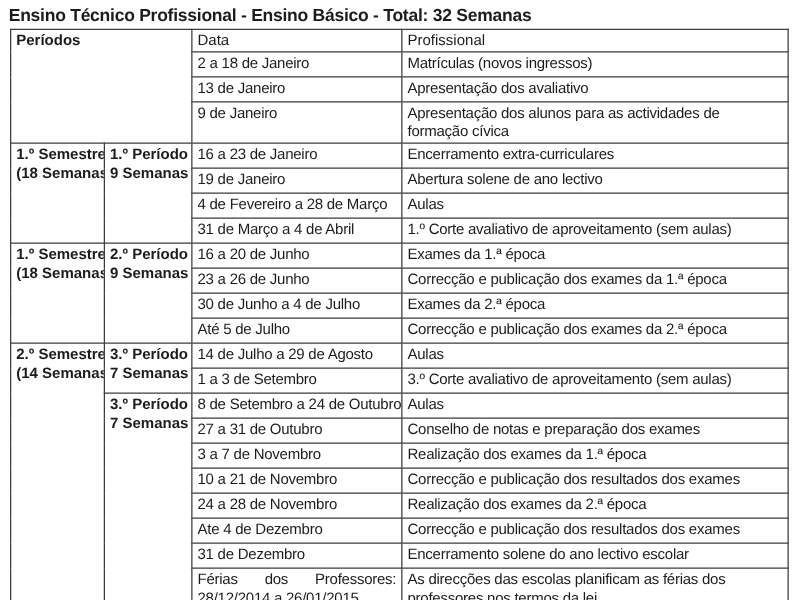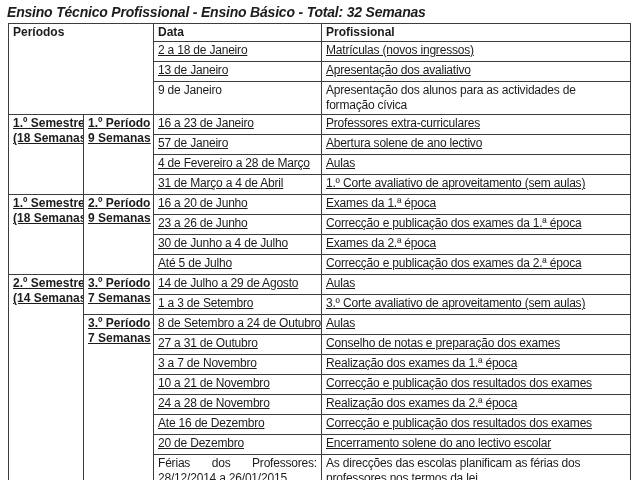--- a/index.html
+++ b/index.html
@@ -11,43 +11,42 @@
     font-family: "Liberation Sans", sans-serif;
     color: #1c1c1c;
     overflow: hidden;
   }
   .page-title {
     font-size: 14px;
     font-weight: bold;
     padding: 4px 0 3px 7px;
     letter-spacing: -0.2px;
     white-space: nowrap;
-    font-style: italic;
   }
   table.schedule {
     border-collapse: collapse;
     table-layout: fixed;
     margin-left: 8px;
     width: 622px;
   }
   table.schedule td, table.schedule th {
     border: 1px solid #3d3d3d;
     padding: 1px 4px;
     font-size: 12px;
     line-height: 15px;
     vertical-align: top;
     text-align: left;
     overflow: hidden;
   }
-  tr.row { height: 20px; text-decoration: underline; }
+  tr.row { height: 20px; }
   tr.row-header { height: 17px; }
   tr.row-tall { height: 32px; }
   tr.row-last { height: 29px; }
   td.col-header {
-    font-weight: bold;
+    font-weight: normal;
     text-align: center;
     vertical-align: middle;
   }
   td.group-cell {
     font-weight: bold;
     text-align: center;
     vertical-align: middle;
     padding: 0 2px;
   }
   td.group-cell span { white-space: nowrap; }
@@ -97,24 +96,24 @@
   <tr class="row">
     <td class="group-cell" rowspan="4">
       <span>1.º Semestre</span><br>
       <span>(18 Semanas)</span>
     </td>
     <td class="group-cell" rowspan="4">
       <span>1.º Período</span><br>
       <span>9 Semanas</span>
     </td>
     <td class="date-cell">16 a 23 de Janeiro</td>
-    <td class="activity-cell">Professores extra-curriculares</td>
-  </tr>
-  <tr class="row">
-    <td class="date-cell">57 de Janeiro</td>
+    <td class="activity-cell">Encerramento extra-curriculares</td>
+  </tr>
+  <tr class="row">
+    <td class="date-cell">19 de Janeiro</td>
     <td class="activity-cell">Abertura solene de ano lectivo</td>
   </tr>
   <tr class="row">
     <td class="date-cell">4 de Fevereiro a 28 de Março</td>
     <td class="activity-cell">Aulas</td>
   </tr>
   <tr class="row">
     <td class="date-cell">31 de Março a 4 de Abril</td>
     <td class="activity-cell">1.º Corte avaliativo de aproveitamento (sem aulas)</td>
   </tr>
@@ -179,25 +178,25 @@
   </tr>
   <tr class="row">
     <td class="date-cell">10 a 21 de Novembro</td>
     <td class="activity-cell">Correcção e publicação dos resultados dos exames</td>
   </tr>
   <tr class="row">
     <td class="date-cell">24 a 28 de Novembro</td>
     <td class="activity-cell">Realização dos exames da 2.ª época</td>
   </tr>
   <tr class="row">
-    <td class="date-cell">Ate 16 de Dezembro</td>
+    <td class="date-cell">Ate 4 de Dezembro</td>
     <td class="activity-cell">Correcção e publicação dos resultados dos exames</td>
   </tr>
   <tr class="row">
-    <td class="date-cell">20 de Dezembro</td>
+    <td class="date-cell">31 de Dezembro</td>
     <td class="activity-cell">Encerramento solene do ano lectivo escolar</td>
   </tr>
   <tr class="row-last">
     <td class="date-cell wrap">Férias dos Professores: 28/12/2014 a 26/01/2015</td>
     <td class="activity-cell">As direcções das escolas planificam as férias dos professores nos termos da lei</td>
   </tr>
 </tbody>
   </table>
 
 </body></html>

